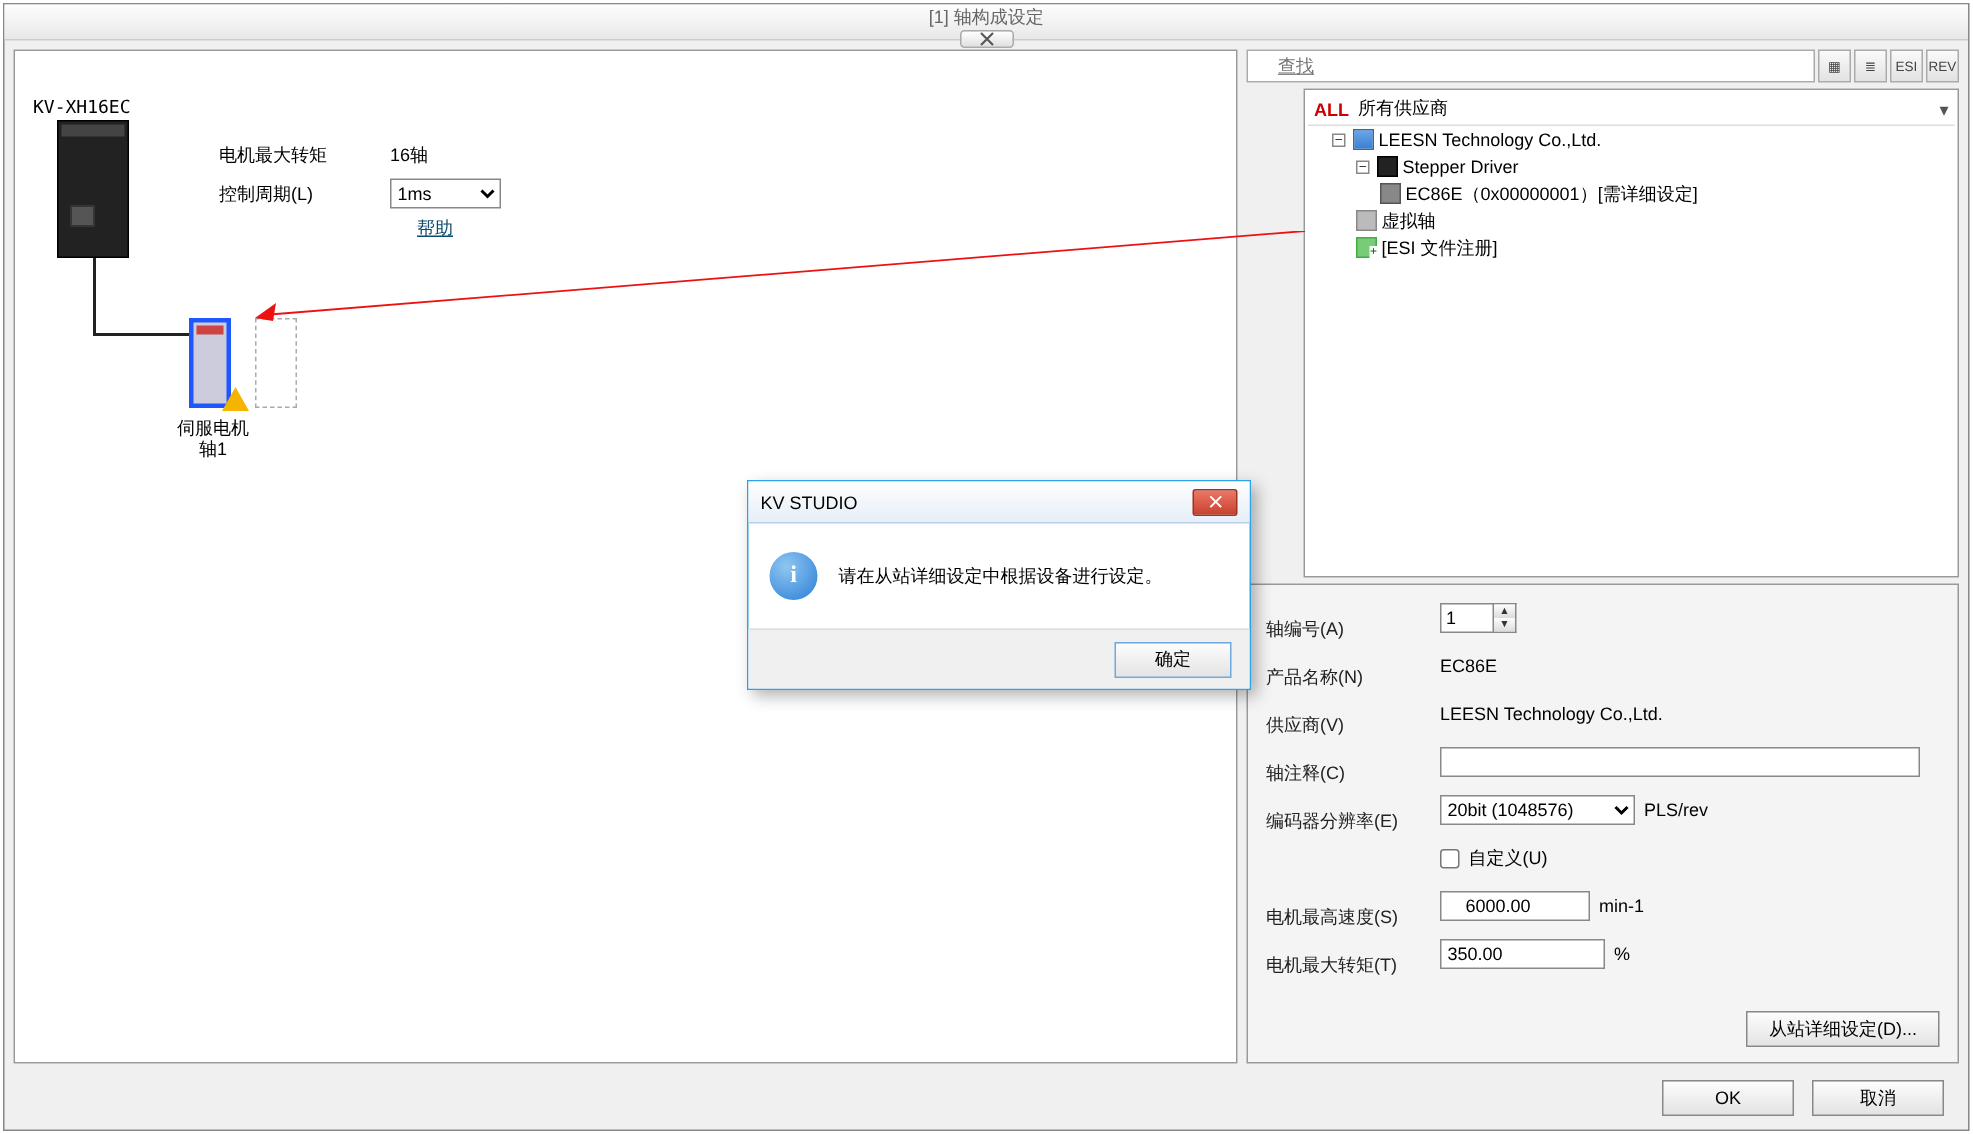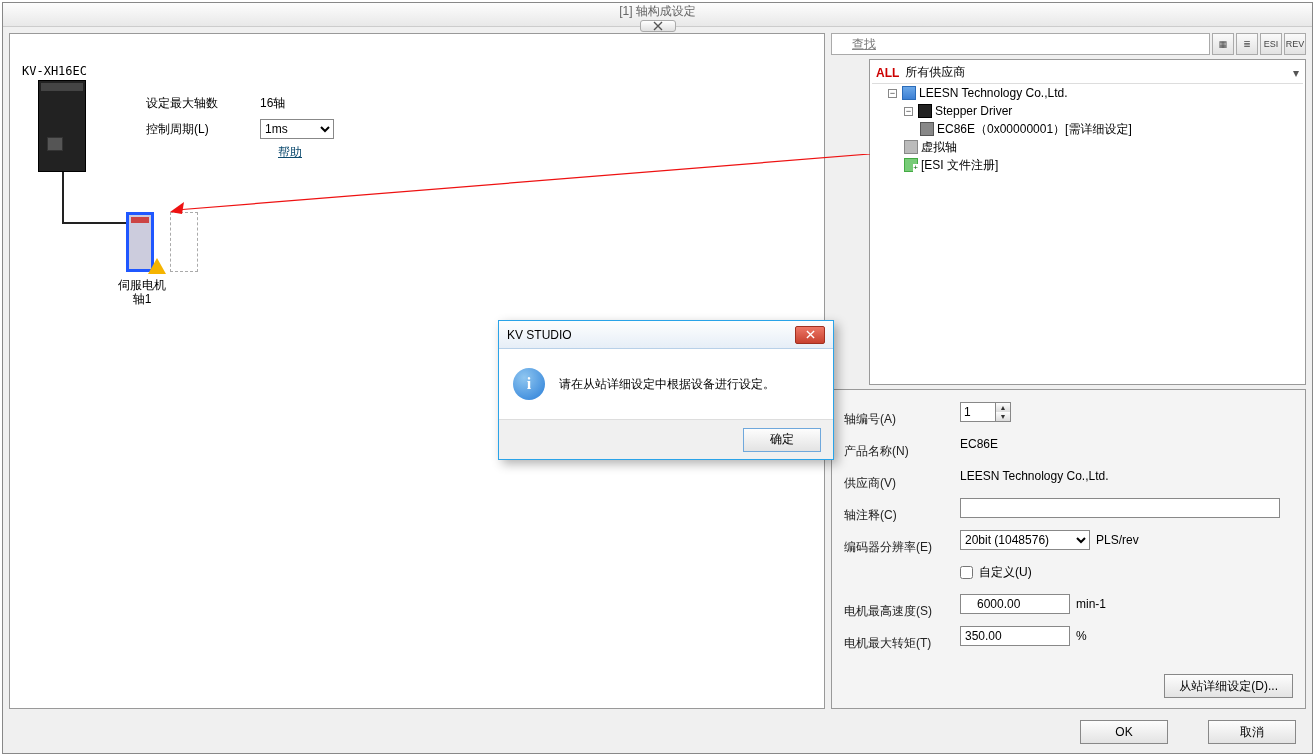--- a/index.html
+++ b/index.html
@@ -40,21 +40,21 @@
 .field-row input[type=text]{height:20px;border:1px solid #888;background:#fff;padding:0 4px;}
 .field-row .ro{border:none;background:transparent;}
 .field-row select{height:20px;border:1px solid #888;background:#fff;}
 .spinwrap{display:flex;align-items:center;}
 .spinwrap input{width:36px;height:20px;border:1px solid #888;text-align:left;padding:0 3px;}
 .spinbtns{display:flex;flex-direction:column;border:1px solid #888;border-left:none;}
 .spinbtns div{width:14px;height:9px;background:linear-gradient(#fdfdfd,#dcdcdc);display:flex;align-items:center;justify-content:center;font-size:7px;line-height:1;color:#333;}
 .detail-btn{align-self:flex-end;height:24px;padding:0 14px;border:1px solid #888;background:linear-gradient(#fdfdfd,#e3e3e3);}
 
 .footer{height:34px;display:flex;align-items:center;justify-content:flex-end;gap:12px;padding:0 16px;}
-.footer button{width:88px;height:24px;border:1px solid #888;background:linear-gradient(#fdfdfd,#e3e3e3);margin-left:28px;}
+.footer button{width:88px;height:24px;border:1px solid #888;background:linear-gradient(#fdfdfd,#e3e3e3);}
 
 
 .mod-label{position:absolute;left:12px;top:30px;font-family:"SimSun",monospace;}
 .module{position:absolute;left:28px;top:46px;width:48px;height:92px;background:#222;border:1px solid #000;}
 .module .port{position:absolute;left:8px;top:56px;width:16px;height:14px;background:#555;border:1px solid #333;}
 .module .top{position:absolute;top:2px;left:2px;right:2px;height:8px;background:#444;}
 .config-rows{position:absolute;left:136px;top:56px;}
 .config-rows .row{display:flex;align-items:center;height:26px;gap:14px;}
 .config-rows .row span.lbl{width:100px;}
 .config-rows select{height:20px;width:74px;border:1px solid #888;background:#fff;}
@@ -100,21 +100,21 @@
   <div class="body">
 
     <div class="left-pane">
       <div class="mod-label">KV-XH16EC</div>
       <div class="module">
         <div class="top"></div>
           <div class="port"></div>
       </div>
       <div class="config-rows">
         <div class="row">
-          <span class="lbl">设定最大轴数</span>
+          <span class="lbl">电机最大转矩</span>
           <span>16轴</span>
         </div>
         <div class="row">
           <span class="lbl">控制周期(L)</span>
           <select><option>1ms</option></select>
         </div>
       </div>
       <a class="help-link">帮助</a>
 
       <div class="wire-v"></div>
@@ -207,21 +207,21 @@
           <select style="width:130px"><option>20bit (1048576)</option></select>
           <span>PLS/rev</span>
         </div>
         <div class="field-row">
           <label></label>
           <input type="checkbox" class="chk" style="">
           <span>自定义(U)</span>
         </div>
         <div class="field-row">
           <label>电机最高速度(S)</label>
-          <input type="text" style="width: 110px; padding-left: 16px;" value="6000.00">
+          <input type="text" style="width: 100px; padding-left: 16px;" value="6000.00">
           <span>min-1</span>
         </div>
         <div class="field-row">
           <label>电机最大转矩(T)</label>
           <input type="text" style="width: 110px;" value="350.00">
           <span>%</span>
         </div>
         <div style="flex:1"></div>
         <button class="detail-btn">从站详细设定(D)...</button>
       </div>

